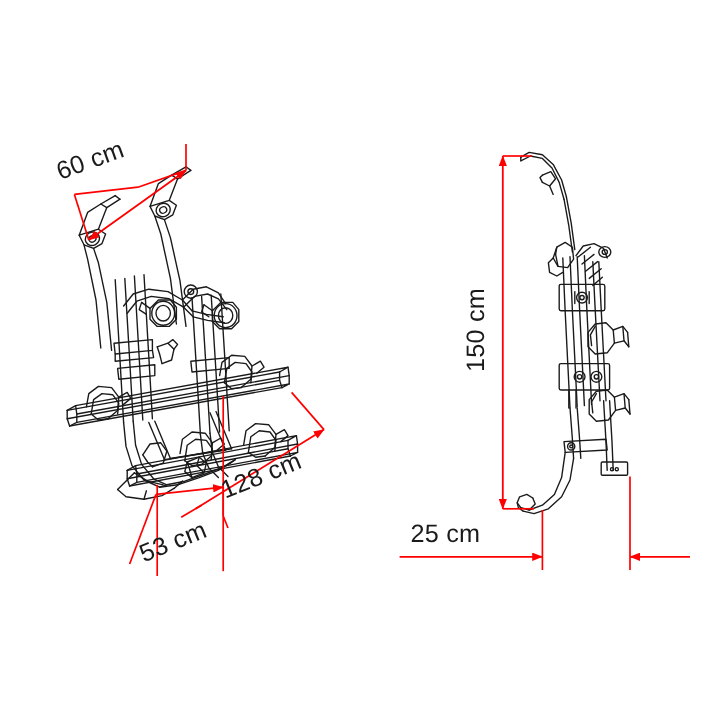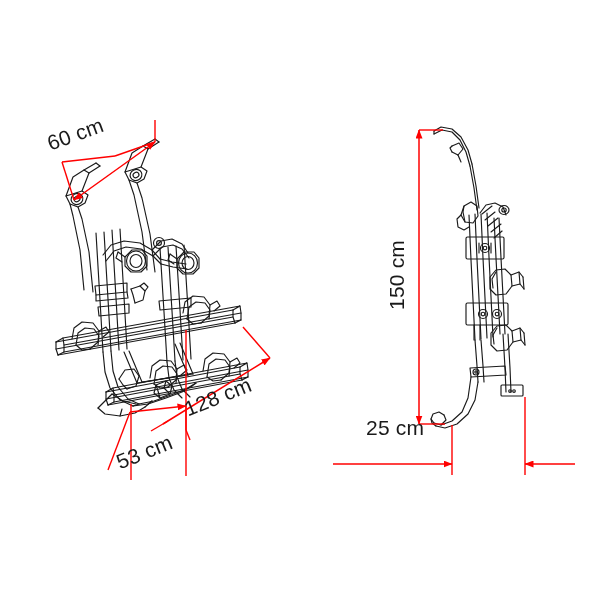--- a/index.html
+++ b/index.html
@@ -51,22 +51,21 @@
     transform-origin: left top;
   }
   #label-150 {
     left: 385px;
     top: 310px;
     transform: rotate(-90deg);
     transform-origin: left top;
   }
   #label-25 {
     left: 342px;
-    top: 416px;
-    margin-left: 24px;
+    top: 434px;
   }
 </style>
 </head>
 <body>
 
 <div id="canvas">
 
   <svg id="drawing" viewBox="0 0 600 600">
     <defs>
       <marker id="arrowRed" markerWidth="9" markerHeight="7" refX="8.5" refY="3.5" orient="auto" markerUnits="userSpaceOnUse">

